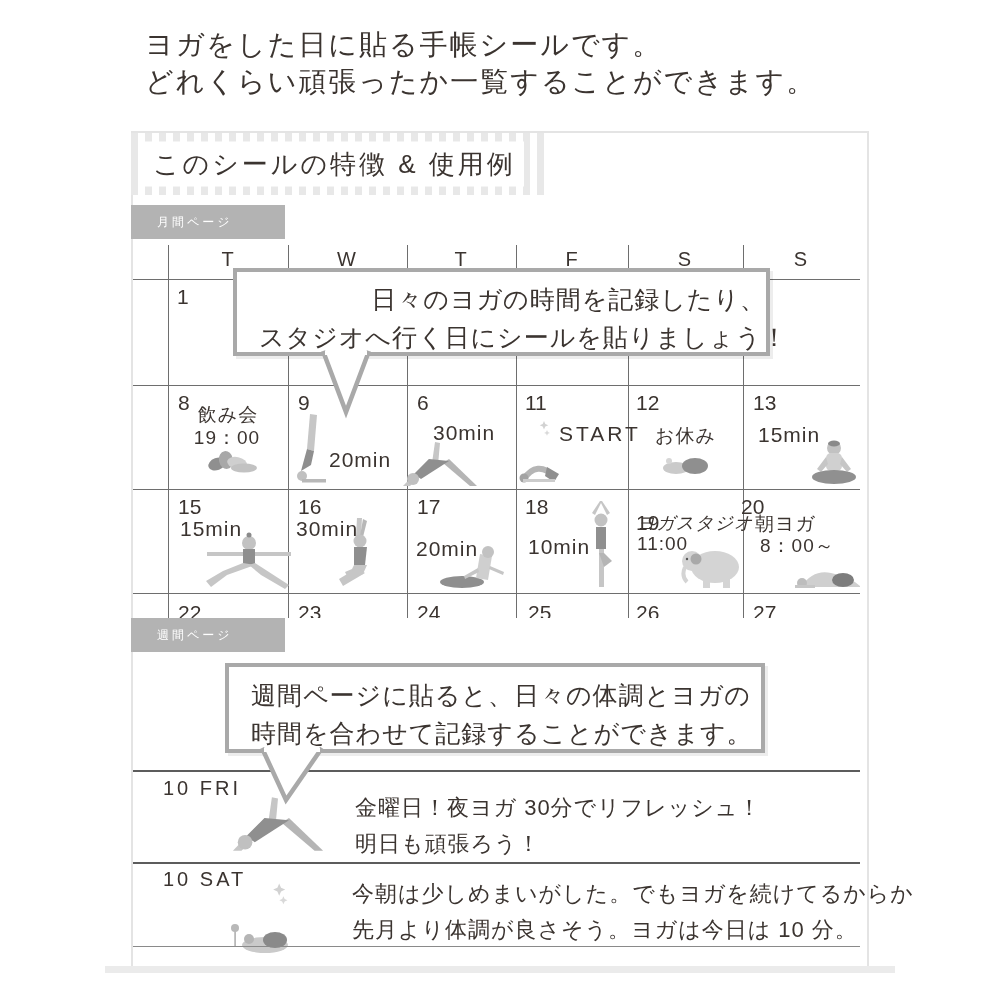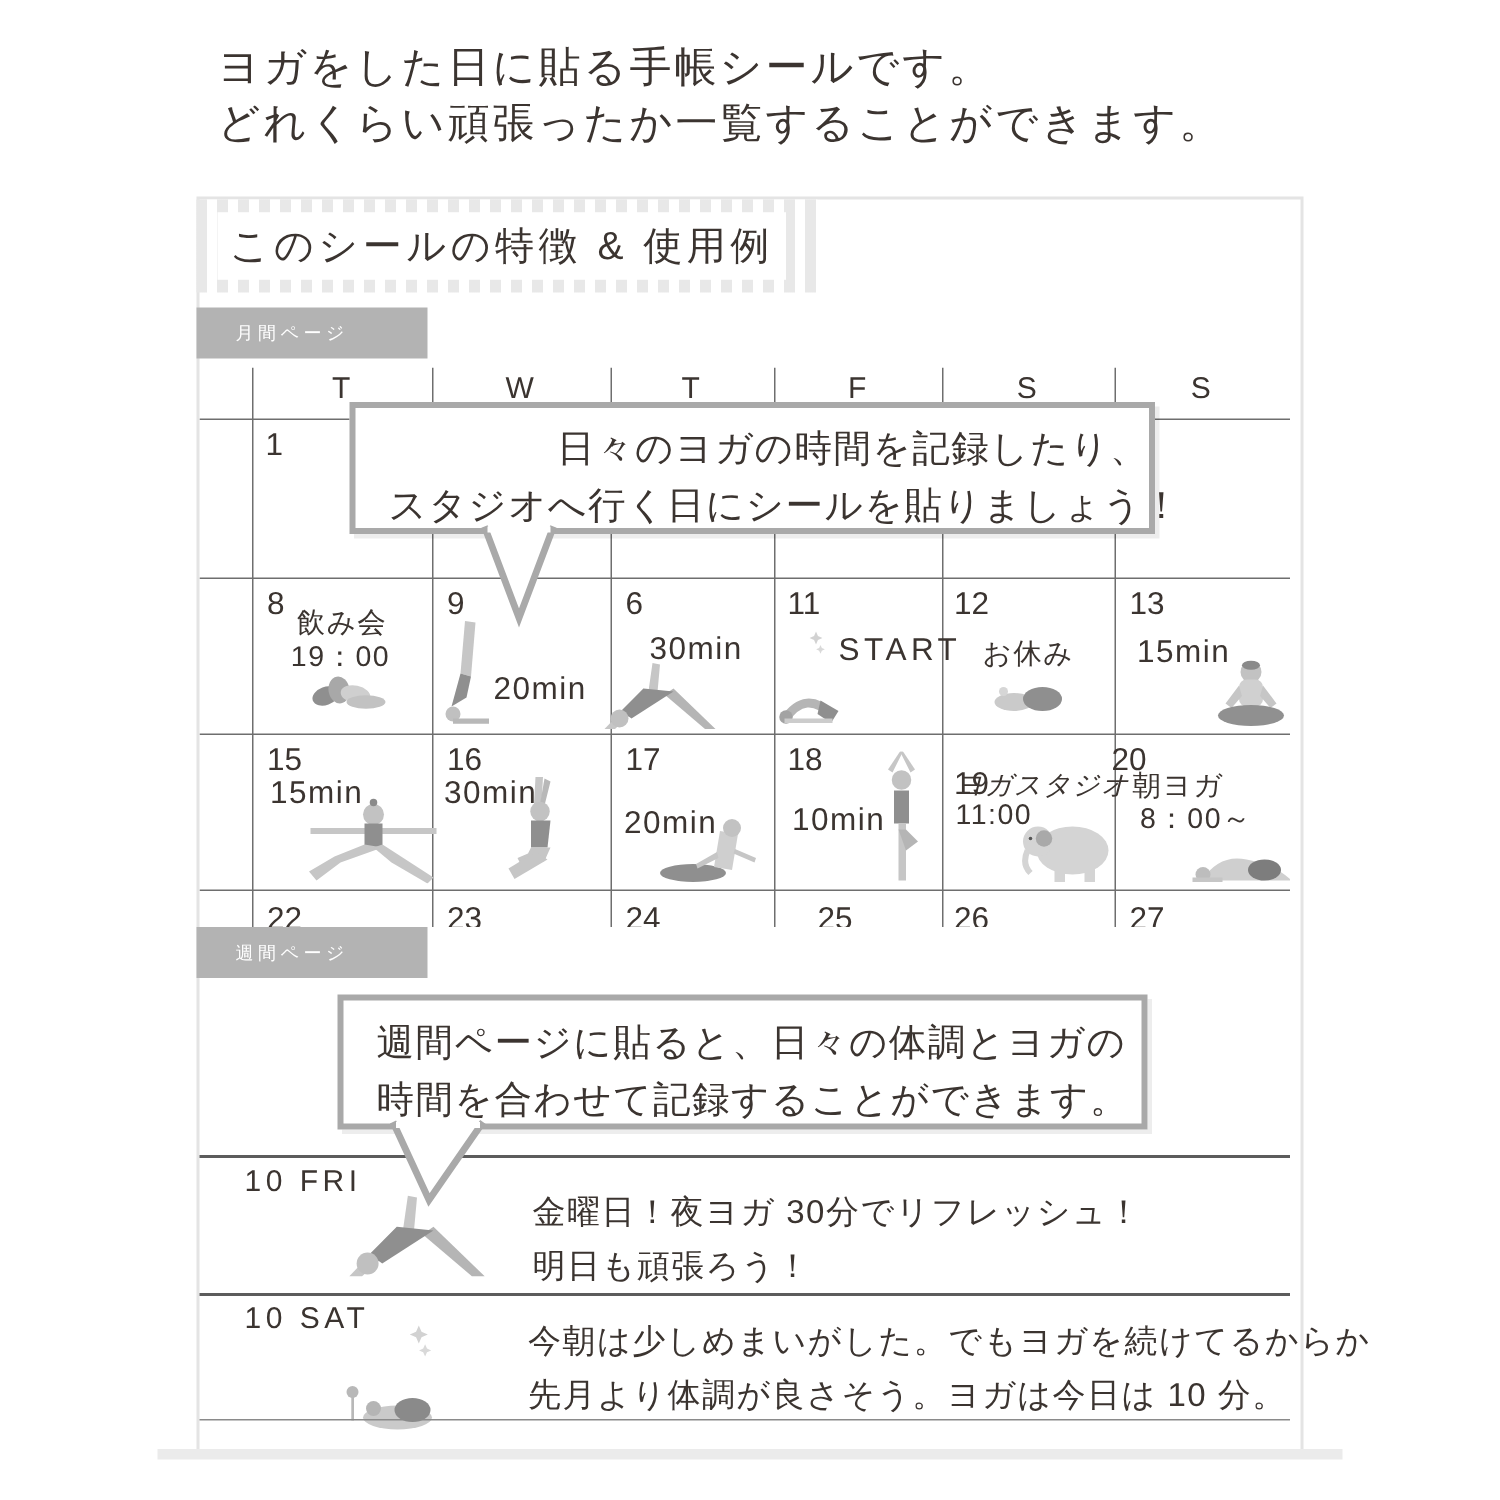--- a/index.html
+++ b/index.html
@@ -198,21 +198,21 @@
     <svg class="abs" style="left:660px;top:322px;" width="72" height="22" viewBox="0 0 72 22">
       <path d="M8,20 Q20,2 38,6 Q58,10 68,20 Z" fill="#cfcfcf"></path>
       <ellipse cx="50" cy="13" rx="11" ry="7" fill="#7d7d7d"></ellipse>
       <circle cx="9" cy="16" r="5" fill="#bdbdbd"></circle>
       <rect x="2" y="18" width="20" height="3" fill="#c6c6c6"></rect>
     </svg>
 
     <div class="num" style="left:45px;top:356px;">22</div>
     <div class="num" style="left:165px;top:356px;">23</div>
     <div class="num" style="left:284px;top:356px;">24</div>
-    <div class="num" style="left:412px;top:356px;">25</div>
+    <div class="num" style="left:395px;top:356px;">25</div>
     <div class="num" style="left:503px;top:356px;">26</div>
     <div class="num" style="left:620px;top:356px;">27</div>
   </div>
 
   <div class="bubble" style="left:233px;top:268px;width:537px;height:88px;padding:8px 0 0 22px;text-align:right;">
     <div class="bubble-line">日々のヨガの時間を記録したり、</div>
     <div class="bubble-line">スタジオへ行く日にシールを貼りましょう！</div>
   </div>
   <svg class="tail" style="left:320px;top:351px;" width="52" height="66" viewBox="0 0 52 66">
     <path d="M3,0 L26,61 L49,0" fill="#ffffff" stroke="#a9a9a9" stroke-width="4.5"></path>

